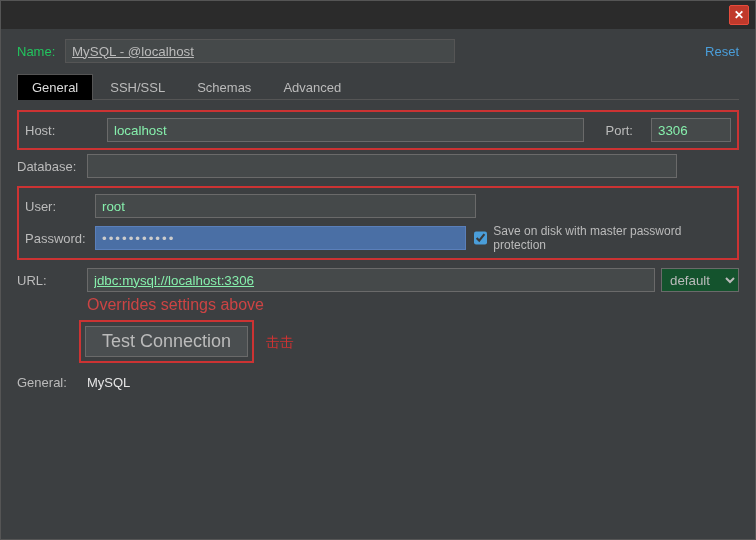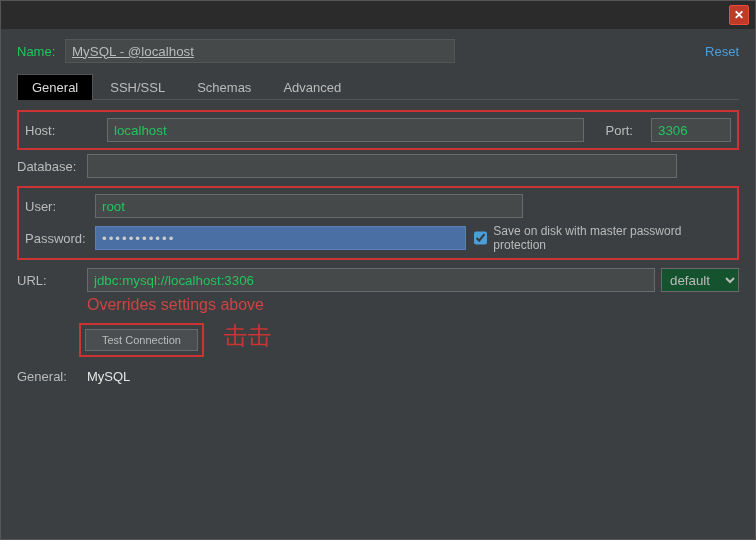--- a/index.html
+++ b/index.html
@@ -99,41 +99,41 @@
       align-items: center;
       margin-bottom: 8px;
     }
     .form-label {
       min-width: 70px;
       color: #bbbbbb;
     }
     .form-input {
       background: #45494a;
       border: 1px solid #6a6a6a;
-      color: #22c55e;
+      color: #86efac;
       padding: 3px 6px;
       height: 24px;
       outline: none;
     }
     .host-input {
       width: 490px;
     }
     .port-label {
       margin-left: 10px;
       margin-right: 6px;
       color: #bbbbbb;
     }
     .port-input {
       width: 80px;
     }
     .db-input {
       width: 590px;
     }
     .user-input {
-      width: 428px;
+      width: 381px;
     }
     .pass-input {
       width: 380px;
       background: #4a6fa5;
       border-color: #5a7fba;
       color: #cccccc;
       letter-spacing: 2px;
     }
     .host-port-box {
       border: 2px solid #cc3333;
@@ -164,20 +164,21 @@
       color: #bbbbbb;
       font-size: 12px;
     }
     .url-row {
       display: flex;
       align-items: center;
       margin-bottom: 4px;
     }
     .url-input {
       width: 584px;
+      text-decoration: underline;
     }
     .url-select {
       margin-left: 6px;
       background: #14532d;
       border: 1px solid #6a6a6a;
       color: #bbbbbb;
       padding: 2px 4px;
       height: 24px;
       outline: none;
       width: 80px;
@@ -195,39 +196,39 @@
       padding: 4px;
       margin-left: 62px;
       margin-bottom: 8px;
     }
     .test-conn-btn {
       background: #4a4e50;
       border: 1px solid #6a6a6a;
       color: #bbbbbb;
       padding: 4px 16px;
       cursor: pointer;
-      font-size: 11px;
+      font-size: 18px;
     }
     .driver-row {
       display: flex;
       align-items: center;
       margin-top: 4px;
     }
     .driver-label {
       min-width: 70px;
       color: #bbbbbb;
     }
     .driver-value {
       color: #e5e5e5;
       cursor: pointer;
     }
     .red-icon {
       color: #cc3333;
-      font-size: 24px;
-      margin-left: 16px;
+      font-size: 14px;
+      margin-left: 8px;
     }
   </style>
 </head>
 <body>
 
 <div class="window">
   <div class="titlebar">
     <div class="close-btn">✕</div>
   </div>
 

